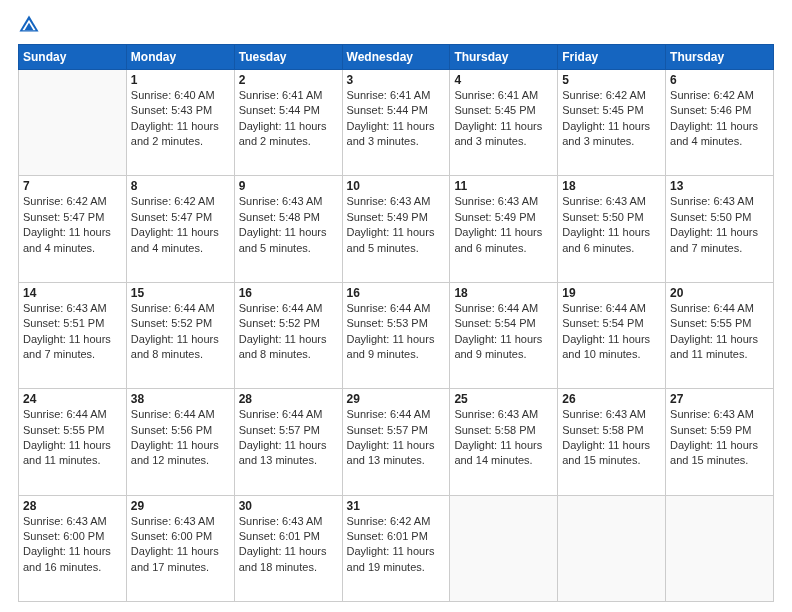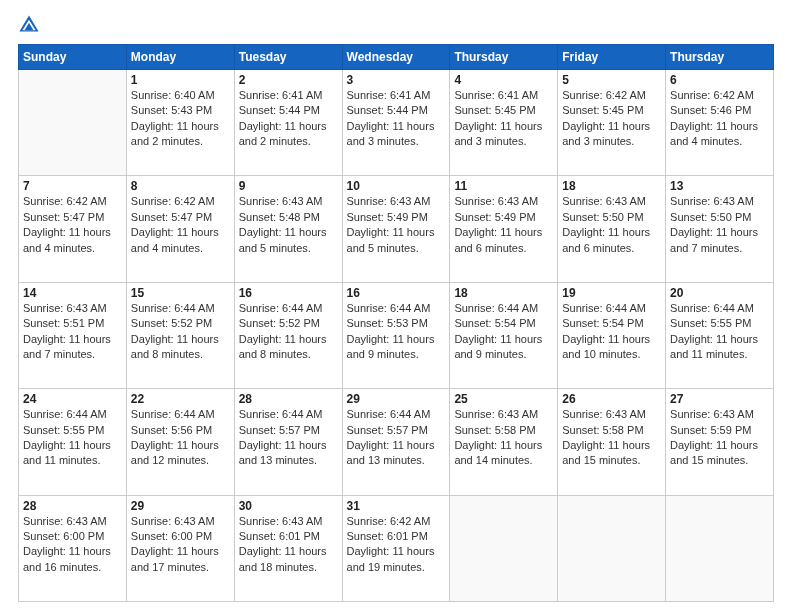--- a/index.html
+++ b/index.html
@@ -287,21 +287,21 @@
         </tr>
         <tr>
           <td>
             <span class="day-number">24</span>
             <div class="day-info" style="white-space: pre-line;">Sunrise: 6:44 AM
 Sunset: 5:55 PM
 Daylight: 11 hours
 and 11 minutes.</div>
           </td>
           <td>
-            <span class="day-number">22</span>
+            <span class="day-number">38</span>
             <div class="day-info" style="white-space: pre-line;">Sunrise: 6:44 AM
 Sunset: 5:56 PM
 Daylight: 11 hours
 and 12 minutes.</div>
           </td>
           <td>
             <span class="day-number">28</span>
             <div class="day-info" style="white-space: pre-line;">Sunrise: 6:44 AM
 Sunset: 5:57 PM
 Daylight: 11 hours

